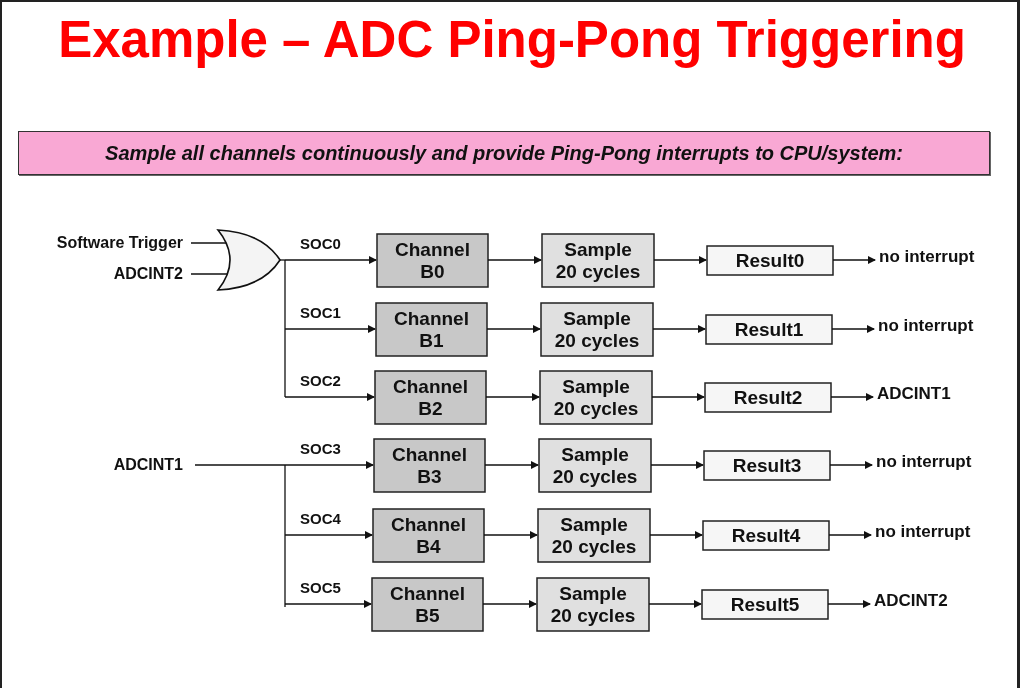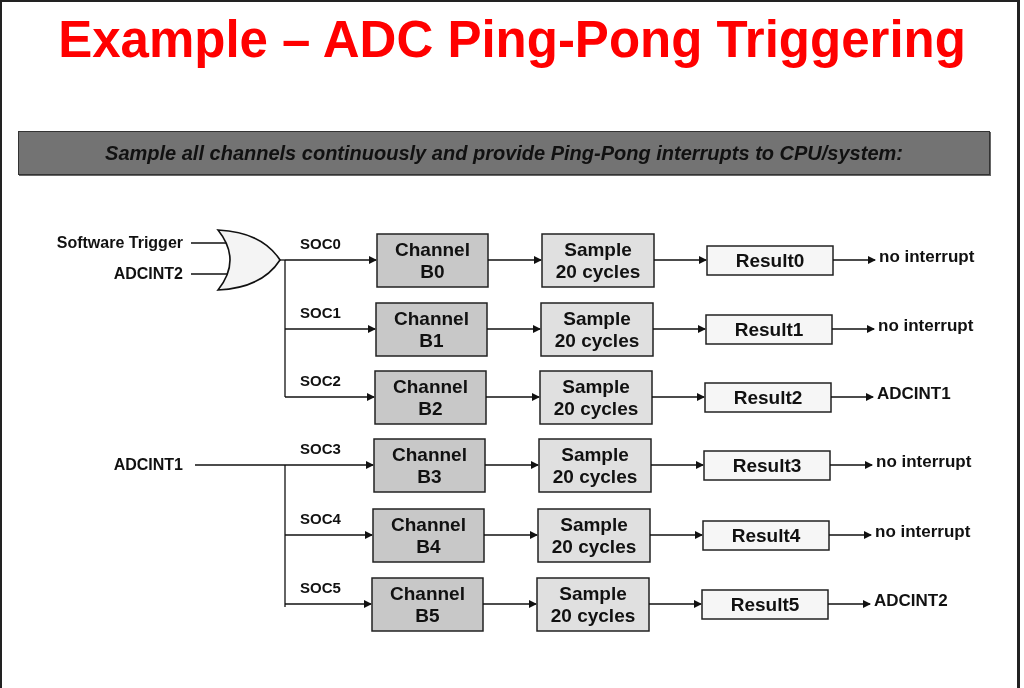--- a/index.html
+++ b/index.html
@@ -1,19 +1,19 @@
 <!DOCTYPE html>
 <html><head>
 <meta charset="utf-8">
 <style>
   html, body { margin:0; padding:0; background:#ffffff; }
   body { width:1024px; height:688px; position:relative; overflow:hidden; font-family:"Liberation Sans", sans-serif; }
   .frame { position:absolute; left:0; top:0; width:1020px; height:688px; border-left:2px solid #222; border-right:3px solid #222; border-top:2px solid #222; box-sizing:border-box; }
   .title { position:absolute; left:0; top:10px; width:1024px; text-align:center; color:#ff0000; font-weight:bold; font-size:51px; letter-spacing:0px; }
-  .banner { position:absolute; left:18px; top:131px; width:972px; height:44px; background:#737373; border:1px solid #333; box-shadow:1px 1px 0 #666; box-sizing:border-box; display:flex; align-items:center; justify-content:center; font-style:italic; font-weight:bold; font-size:20px; color:#111; }
+  .banner { position:absolute; left:18px; top:131px; width:972px; height:44px; background:#f9a8d4; border:1px solid #333; box-shadow:1px 1px 0 #666; box-sizing:border-box; display:flex; align-items:center; justify-content:center; font-style:italic; font-weight:bold; font-size:20px; color:#111; }
   svg { position:absolute; left:0; top:0; }
   .lbl { font-family:"Liberation Sans", sans-serif; font-weight:bold; fill:#111; }
 </style>
 </head>
 <body>
 
 <div class="frame"></div>
 <div class="title">Example – ADC Ping-Pong Triggering</div>
 <div class="banner">
   <span>Sample all channels continuously and provide Ping-Pong interrupts to CPU/system:</span>

